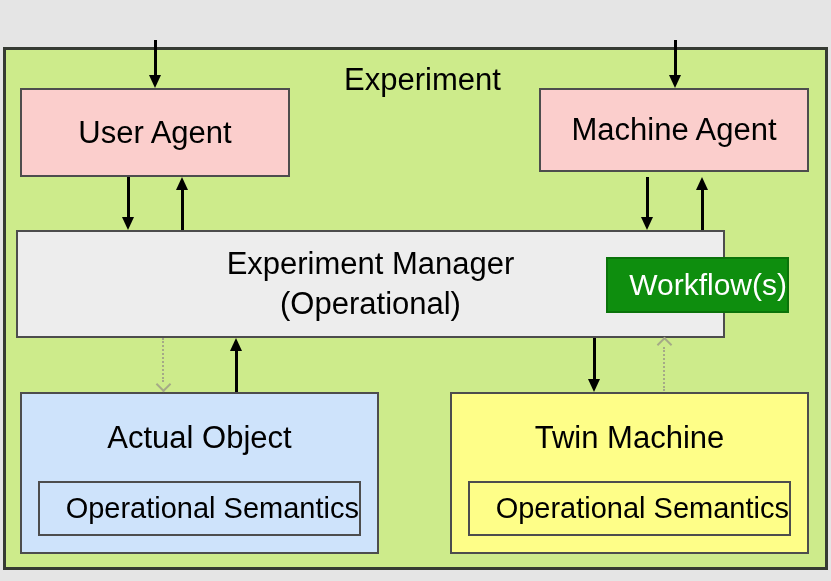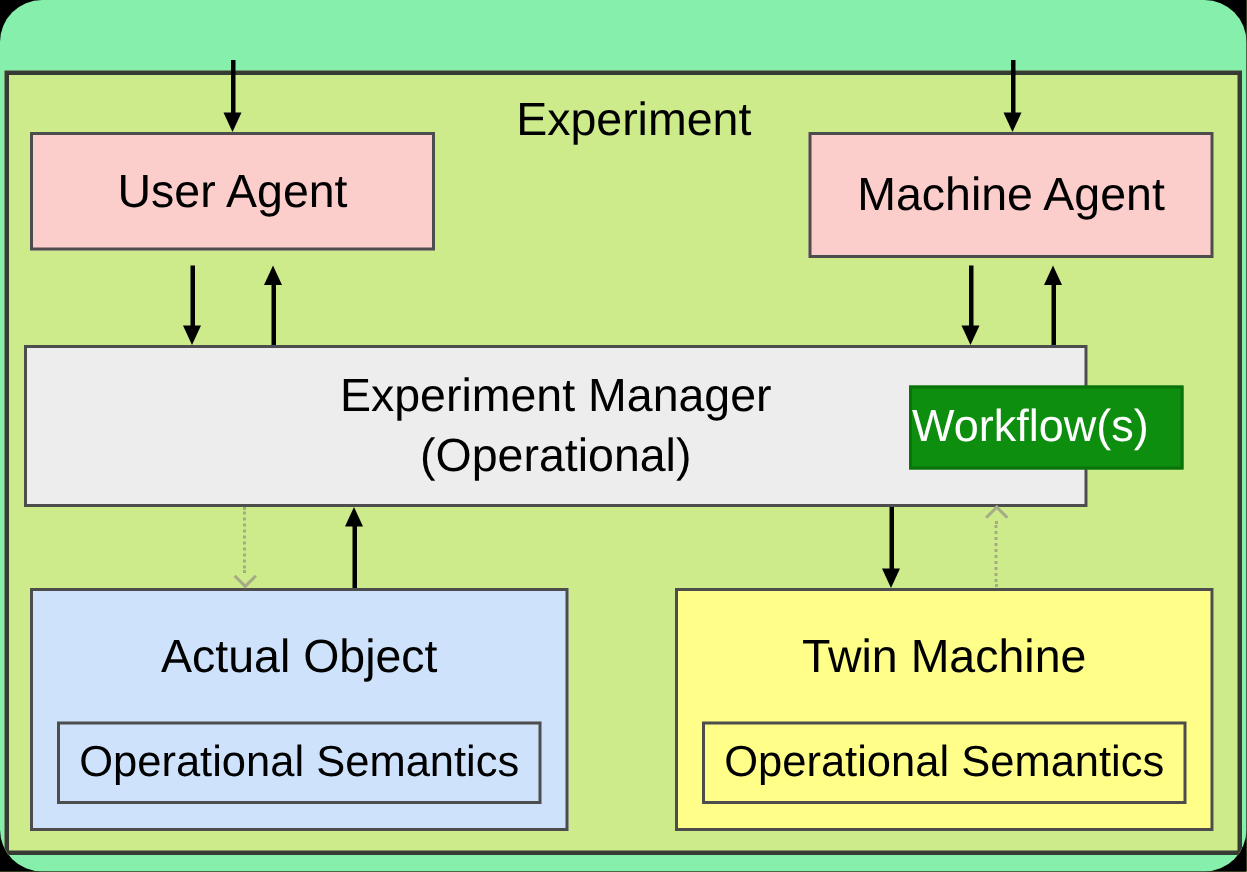--- a/index.html
+++ b/index.html
@@ -1,23 +1,22 @@
 <!DOCTYPE html>
 <html style="--container-fill: #cdeb8b; --container-border: #363b33; --agent-fill: #fbcecc; --manager-fill: #ededed; --workflow-fill: #0e8e0e; --workflow-border: #0a730a; --workflow-text: #ffffff; --actual-fill: #cee3fb; --twin-fill: #fefe88; --node-border: #4d4d4d; --arrow-solid: #000000; --arrow-dotted: #a5aa87; --background: #000000;"><head>
 <meta charset="utf-8">
 <style>
   html,body{margin:0;padding:0;background:#000;}
   .stage{
     position:relative;
     width:831px;height:581px;
-    background:#86efac;
+    background:#e5e5e5;
     font-family:"Liberation Sans", sans-serif;
     color:#000;
     overflow:hidden;
-    border-radius:28px;
   }
   .container{
     position:absolute;
     left:3px;top:47px;
     width:825px;height:523px;
     box-sizing:border-box;
     background:var(--container-fill,#cdeb8b);
     border:3px solid var(--container-border,#363b33);
   }
   .container-label{
@@ -28,37 +27,37 @@
     line-height:36px;
   }
   .node{
     position:absolute;
     box-sizing:border-box;
     border:2px solid var(--node-border,#4d4d4d);
     display:flex;align-items:center;justify-content:center;
     font-size:31px;
     text-align:center;
   }
-  .user-agent{left:20px;top:88px;width:270px;height:79px;background:var(--agent-fill,#fbcecc);}
+  .user-agent{left:20px;top:88px;width:270px;height:89px;background:var(--agent-fill,#fbcecc);}
   .machine-agent{left:539px;top:88px;width:270px;height:84px;background:var(--agent-fill,#fbcecc);}
   .manager{
     left:16px;top:230px;width:709px;height:108px;
     background:var(--manager-fill,#ededed);
     flex-direction:column;
     line-height:40px;
   }
   .workflow{
     position:absolute;
     left:588px;top:25px;
     width:183px;height:56px;
     box-sizing:border-box;
     background:var(--workflow-fill,#0e8e0e);
     border:2px solid var(--workflow-border,#0a730a);
     color:var(--workflow-text,#fff);
-    display:flex;align-items:center;justify-content:flex-start;
+    display:flex;align-items:center;justify-content:flex-end;
     font-size:30px;
   }
   .object-box{
     position:absolute;
     box-sizing:border-box;
     border:2px solid var(--node-border,#4d4d4d);
     display:flex;flex-direction:column;
     width:359px;height:162px;
     top:392px;
   }
@@ -68,21 +67,21 @@
     flex:1;
     display:flex;align-items:center;justify-content:center;
     font-size:31px;
   }
   .inner-box{
     box-sizing:border-box;
     width:323px;height:55px;
     margin:0 auto 16px auto;
     border:2px solid var(--node-border,#4d4d4d);
     background:inherit;
-    display:flex;align-items:center;justify-content:center;
+    display:flex;align-items:center;justify-content:flex-end;
     font-size:29px;
   }
   
   .arr{position:absolute;width:3px;}
   .arr.solid{color:var(--arrow-solid,#000);}
   .arr.dotted{color:var(--arrow-dotted,#a5aa87);}
   .arr.solid::before{content:"";position:absolute;left:0;width:3px;background:currentColor;}
   .arr.solid.down::before{top:0;bottom:10px;}
   .arr.solid.up::before{top:10px;bottom:0;}
   .arr.solid.down::after{

